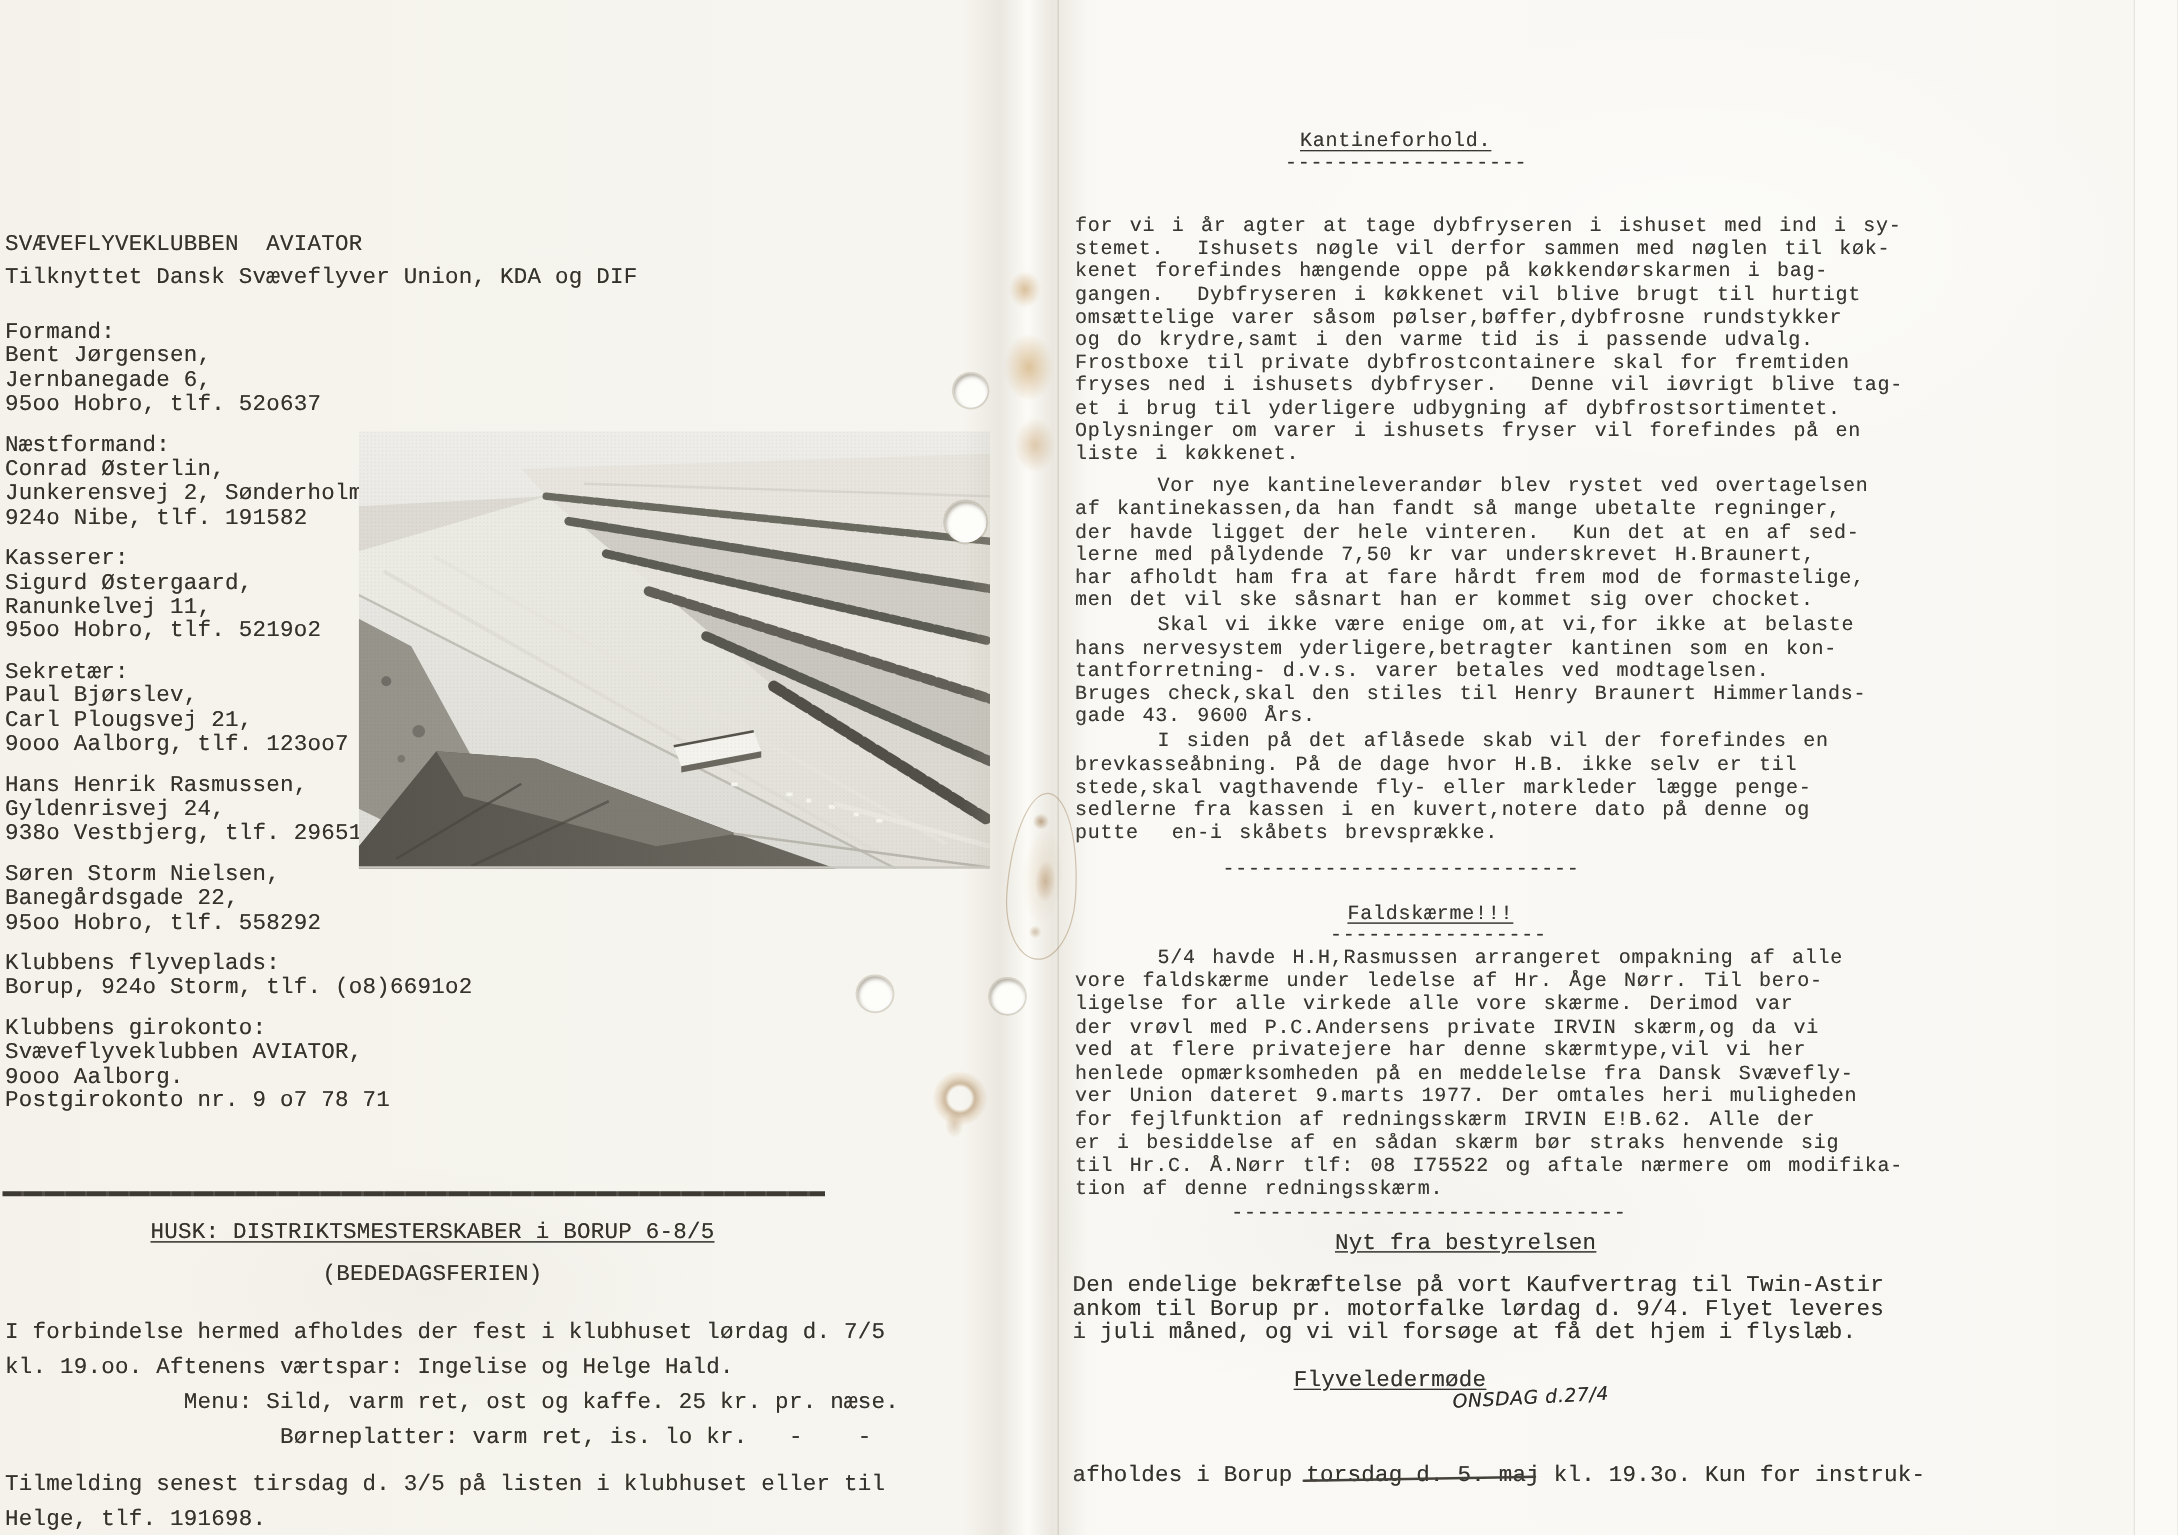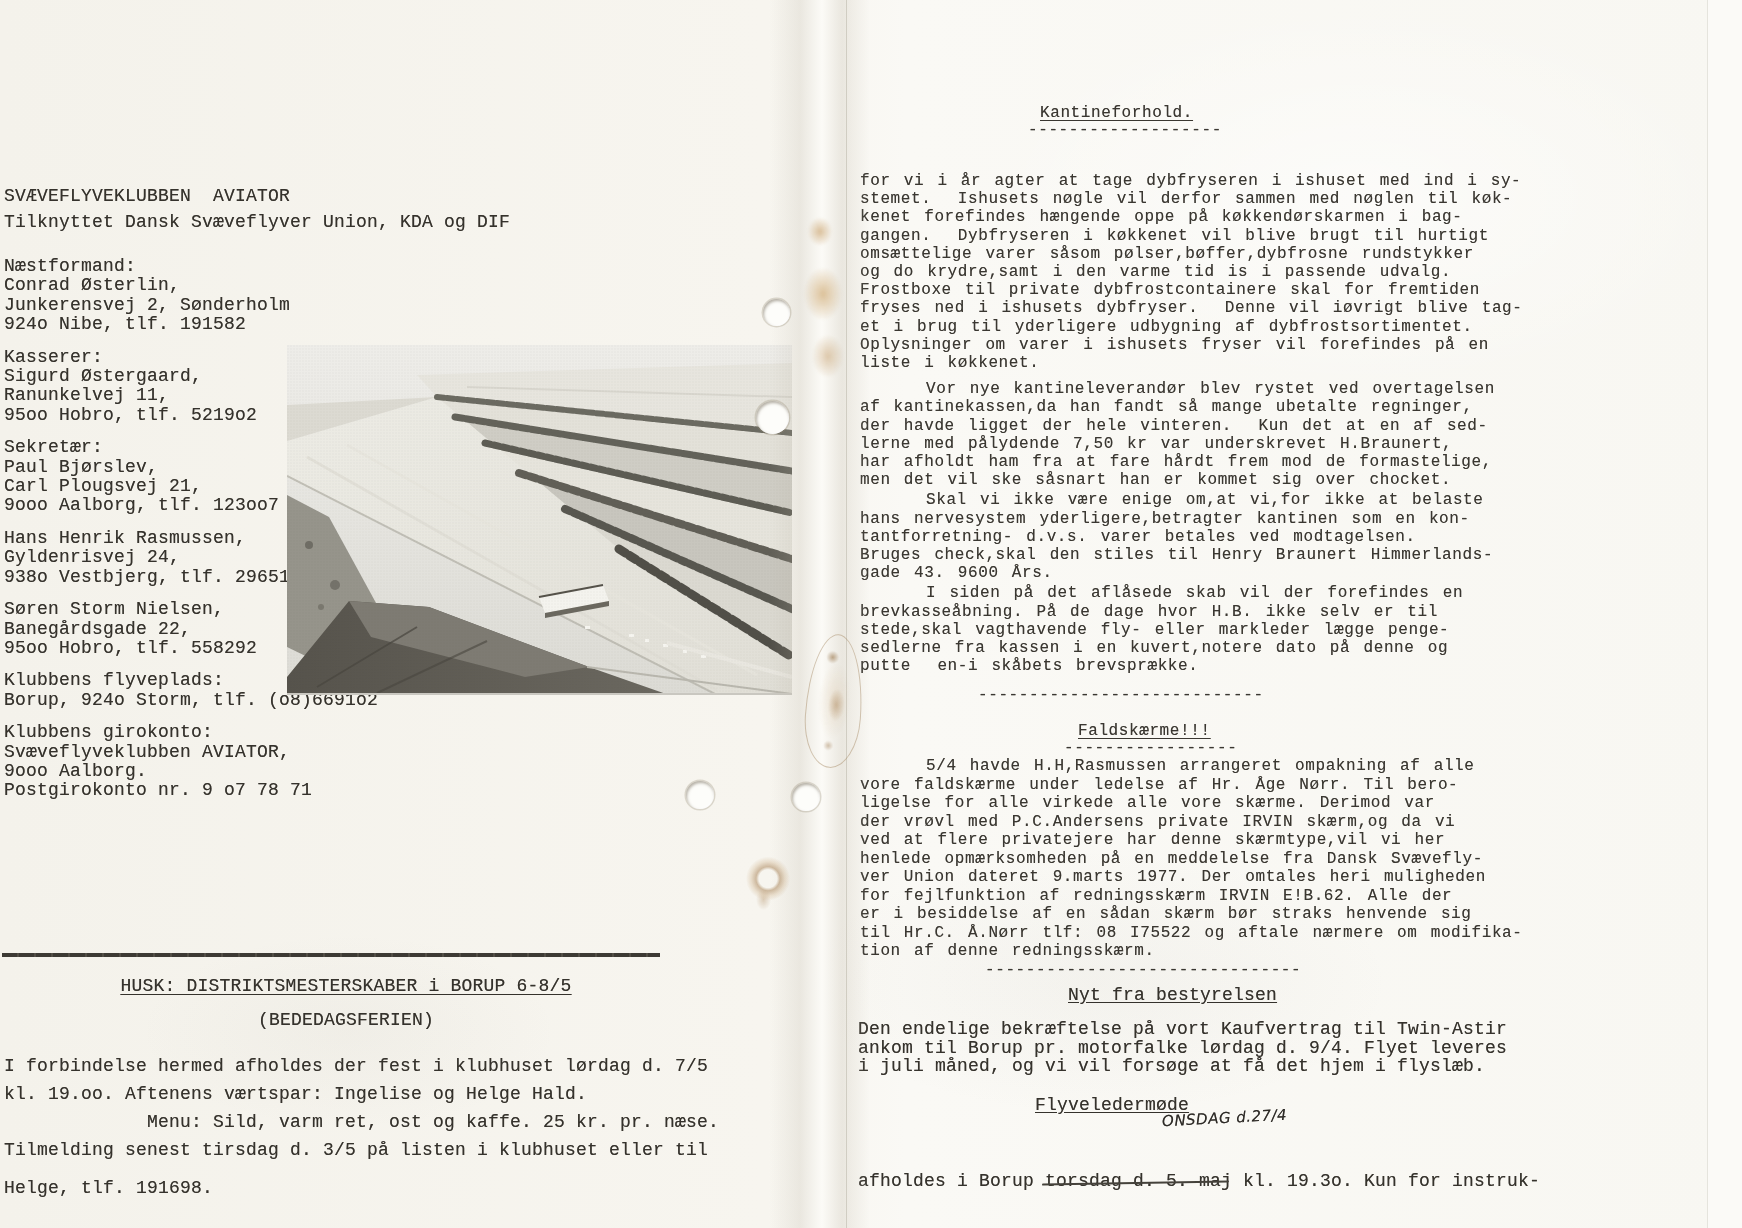--- a/index.html
+++ b/index.html
@@ -106,20 +106,26 @@
 
 <div class="scan">
 
   <div class="abs club-header pica pre">
       <div>SVÆVEFLYVEKLUBBEN  AVIATOR</div>
       <div>Tilknyttet Dansk Svæveflyver Union, KDA og DIF</div>
     </div>
 
   <div class="abs contacts">
     <div class="contact pica pre">
+        <div>Formand:</div>
+        <div>Bent Jørgensen,</div>
+        <div>Jernbanegade 6,</div>
+        <div>95oo Hobro, tlf. 52o637</div>
+      </div>
+    <div class="contact pica pre">
         <div>Næstformand:</div>
         <div>Conrad Østerlin,</div>
         <div>Junkerensvej 2, Sønderholm</div>
         <div>924o Nibe, tlf. 191582</div>
       </div>
     <div class="contact pica pre">
         <div>Kasserer:</div>
         <div>Sigurd Østergaard,</div>
         <div>Ranunkelvej 11,</div>
         <div>95oo Hobro, tlf. 5219o2</div>
@@ -230,20 +236,21 @@
     </svg>
   </div>
 
   <div class="abs rule"></div>
   <div class="abs husk-heading">HUSK: DISTRIKTSMESTERSKABER i BORUP 6-8/5</div>
   <div class="abs husk-sub pica">(BEDEDAGSFERIEN)</div>
   <div class="abs party pica pre">
       <div>I forbindelse hermed afholdes der fest i klubhuset lørdag d. 7/5</div>
       <div>kl. 19.oo. Aftenens værtspar: Ingelise og Helge Hald.</div>
       <div>             Menu: Sild, varm ret, ost og kaffe. 25 kr. pr. næse.</div>
+      <div>                    Børneplatter: varm ret, is. lo kr.   -    -</div>
       <div>Tilmelding senest tirsdag d. 3/5 på listen i klubhuset eller til</div>
       <div>Helge, tlf. 191698.</div>
     </div>
 
   <div class="abs kantine-heading elite">Kantineforhold.</div>
   <div class="abs kantine-dashes elite">-------------------</div>
   <div class="abs kantine-body elite">
     <div class="para pre">
         <div>for vi i år agter at tage dybfryseren i ishuset med ind i sy-</div>
         <div>stemet.  Ishusets nøgle vil derfor sammen med nøglen til køk-</div>

